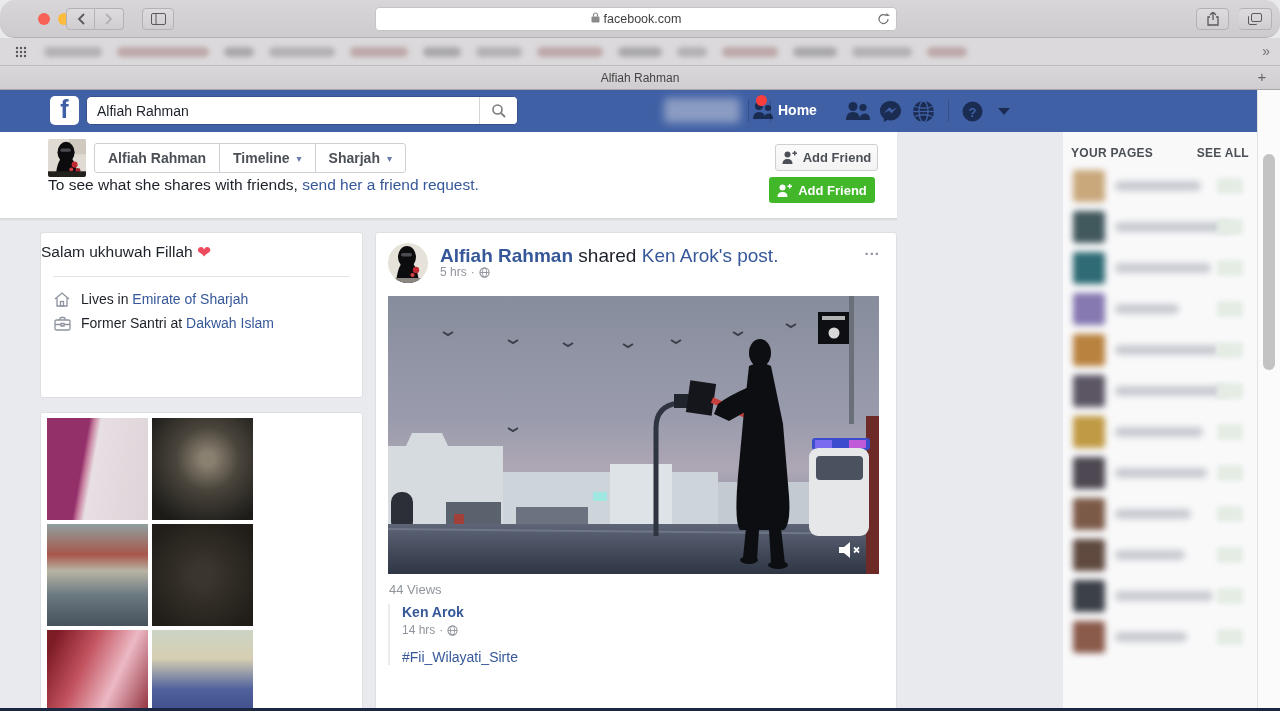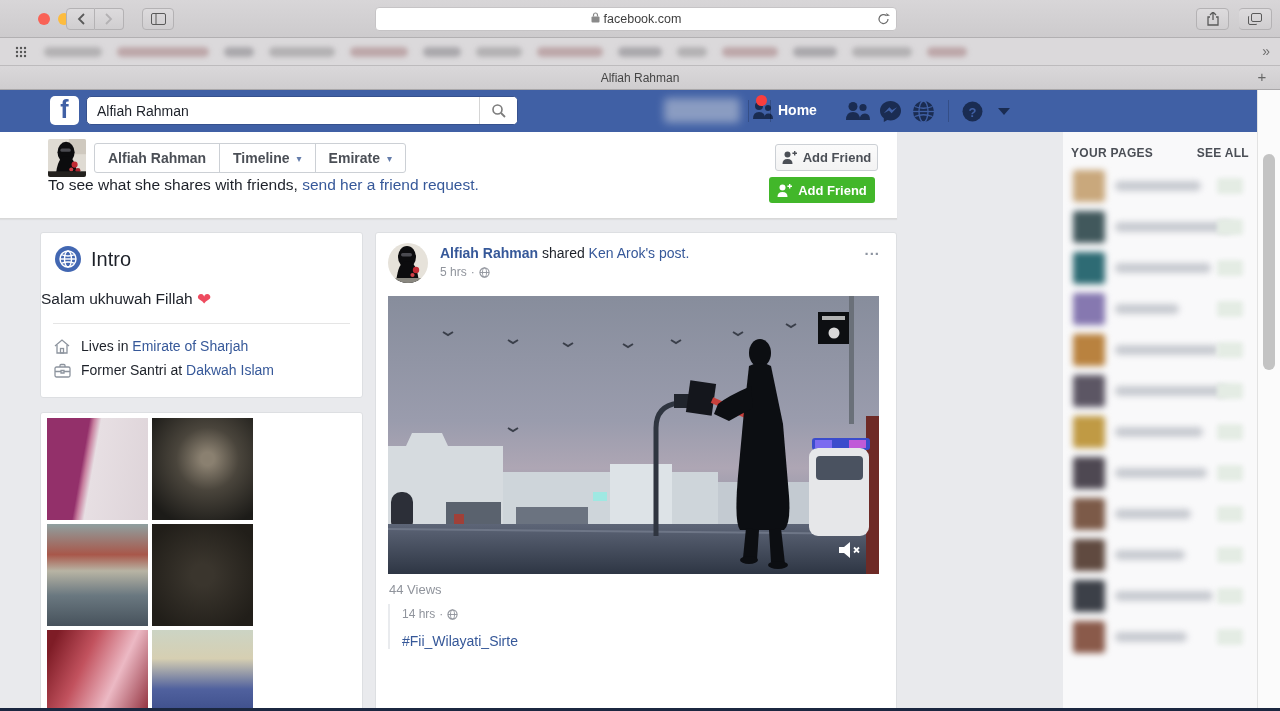--- a/index.html
+++ b/index.html
@@ -1,21 +1,21 @@
 <!DOCTYPE html>
 <html><head>
 <meta charset="utf-8">
 <style>
   * { box-sizing: border-box; margin: 0; padding: 0; }
   html,body { width:1280px; height:711px; overflow:hidden; }
   body { position:relative; background:#e9eaed; font-family:"Liberation Sans","DejaVu Sans",sans-serif; }
 
   
   .titlebar { position:absolute; left:0; top:0; width:1280px; height:38px;
-    background:linear-gradient(#d8d6d8,#cdcbcd); border-bottom:1px solid #b2b0b2; }
+    background:linear-gradient(#d8d6d8,#cdcbcd); border-bottom:1px solid #b2b0b2;border-radius:15px; }
   .tl-dot { position:absolute; top:13px; width:12px; height:12px; border-radius:50%; }
   .nav-group { position:absolute; left:66px; top:8px; display:flex; }
   .chrome-btn { height:22px; background:linear-gradient(#dddbdd,#d0ced0); border:1px solid #b4b2b4;
     display:flex; align-items:center; justify-content:center; color:#5a5a5a; }
   .chrome-btn + .chrome-btn { border-left:none; }
   .nav-back { width:29px; border-radius:4px 0 0 4px; }
   .nav-fwd  { width:29px; border-radius:0 4px 4px 0; color:#b3b1b3; }
   .sidebar-toggle { position:absolute; left:142px; top:8px; width:32px; border-radius:4px; height:22px; }
   .url-field { position:absolute; left:375px; top:7px; width:522px; height:24px; background:#fff;
     border:1px solid #c6c4c6; border-radius:4px; display:flex; align-items:center; justify-content:center;
@@ -92,21 +92,21 @@
   .intro-row { display:flex; align-items:center; gap:10px; padding:3px 12px; font-size:14px; color:#1d2129; height:24px; }
   .intro-row a { color:#365899; text-decoration:none; }
   .intro-row .ico { color:#8d949e; display:flex; width:18px; justify-content:center; }
 
   .photos-card { left:40px; top:412px; width:323px; height:300px; overflow:hidden; }
   .photo-grid { display:flex; flex-wrap:wrap; gap:4px; padding:5px 6px; }
   .photo-tile { width:101px; height:102px; position:relative; overflow:hidden; }
 
   .post-card { left:375px; top:232px; width:522px; height:480px; overflow:hidden; }
   .post-avatar { position:absolute; left:12px; top:10px; width:40px; height:40px; border-radius:50%; overflow:hidden; }
-  .post-head-text { position:absolute; left:64px; top:12px; font-size:14px; color:#1d2129; }
+  .post-head-text { position:absolute; left:64px; top:12px; font-size:19px; color:#1d2129; }
   .post-head-text a { color:#365899; text-decoration:none; }
   .post-head-text .author { font-weight:bold; }
   .post-meta { position:absolute; left:64px; top:32px; font-size:12px; color:#90949c; display:flex; align-items:center; gap:4px; }
   .post-menu { position:absolute; right:16px; top:8px; color:#8d94a0; font-size:15px; font-weight:bold; letter-spacing:1px; }
   .video-box { position:absolute; left:12px; top:63px; width:491px; height:278px; background:#000; }
   .video-box svg { display:block; width:100%; height:100%; }
   .mute-btn { position:absolute; right:16px; bottom:14px; color:#fff; display:flex; align-items:center; }
   .views-line { position:absolute; left:13px; top:349px; font-size:13px; color:#90949c; }
   .shared-block { position:absolute; left:12px; top:371px; width:494px; border-left:2px solid #e9ebee; padding-left:12px; }
   .shared-author { font-size:14px; font-weight:bold; }
@@ -289,21 +289,21 @@
   </div>
   <div class="segmented">
     <div class="seg">
         <span>Alfiah Rahman</span>
       </div>
     <div class="seg">
         <span>Timeline</span>
         <span class="caret">▾</span>
       </div>
     <div class="seg">
-        <span>Emirate</span>
+        <span>Sharjah</span>
         <span class="caret">▾</span>
       </div>
   </div>
   <div class="btn-addfriend-outline">
     <svg width="15" height="13" viewBox="0 0 15 13" fill="#4b4f56">
         <circle cx="5.5" cy="3.5" r="3"></circle>
         <path d="M0.5 13 q0 -5 5 -5 q5 0 5 5 z"></path>
         <path d="M11 1.5 h1.6 v-1.5 h1.4 v1.5 h1.6 v1.4 h-1.6 v1.5 h-1.4 v-1.5 h-1.6 z" transform="translate(-0.6,0)"></path>
       </svg>
     <span>Add Friend</span>
@@ -316,32 +316,20 @@
     <svg width="15" height="13" viewBox="0 0 15 13" fill="#fff">
         <circle cx="5.5" cy="3.5" r="3"></circle>
         <path d="M0.5 13 q0 -5 5 -5 q5 0 5 5 z"></path>
         <path d="M11 1.5 h1.6 v-1.5 h1.4 v1.5 h1.6 v1.4 h-1.6 v1.5 h-1.4 v-1.5 h-1.6 z" transform="translate(-0.6,0)"></path>
       </svg>
     <span>Add Friend</span>
   </div>
 </div>
 
 <div class="card intro-card">
-  <div class="card-header">
-    <svg width="26" height="26" viewBox="0 0 26 26">
-        <circle cx="13" cy="13" r="13" fill="#4267b2"></circle>
-        <g stroke="#fff" stroke-width="1.4" fill="none">
-          <circle cx="13" cy="13" r="8"></circle>
-          <ellipse cx="13" cy="13" rx="3.5" ry="8"></ellipse>
-          <line x1="5" y1="13" x2="21" y2="13"></line>
-          <path d="M6.2 8.7 q6.8 2.6 13.6 0 M6.2 17.3 q6.8 -2.6 13.6 0"></path>
-        </g>
-      </svg>
-    <span class="card-title">Intro</span>
-  </div>
   <div class="bio-line">
     <span>Salam ukhuwah Fillah</span> <span class="heart">❤</span>
   </div>
   <div class="intro-divider"></div>
   <div class="intro-row">
     <span class="ico">
         <svg width="16" height="15" viewBox="0 0 16 15" fill="none" stroke="#8d949e" stroke-width="1.3">
           <path d="M1 7 L8 1 L15 7"></path>
           <path d="M3 6 V14 H13 V6"></path>
           <rect x="6.5" y="9.5" width="3" height="4.5"></rect>
@@ -464,20 +452,23 @@
       <svg width="26" height="20" viewBox="0 0 26 20" fill="#fff">
           <path d="M2 7 H7 L13 2 V18 L7 13 H2 Z"></path>
           <path d="M17 7.5 L22 12.5 M22 7.5 L17 12.5" stroke="#fff" stroke-width="1.8"></path>
         </svg>
     </div>
   </div>
 
   <div class="views-line">44 Views</div>
 
   <div class="shared-block">
+    <div class="shared-author">
+      <a href="#">Ken Arok</a>
+    </div>
     <div class="shared-meta">
       <span>14 hrs</span>
         <span>·</span>
       <svg width="11" height="11" viewBox="0 0 12 12">
           <circle cx="6" cy="6" r="5" fill="none" stroke="#90949c" stroke-width="1.2"></circle>
           <ellipse cx="6" cy="6" rx="2.2" ry="5" fill="none" stroke="#90949c" stroke-width="1"></ellipse>
           <line x1="1" y1="6" x2="11" y2="6" stroke="#90949c" stroke-width="1"></line>
         </svg>
     </div>
     <div class="shared-tag">

